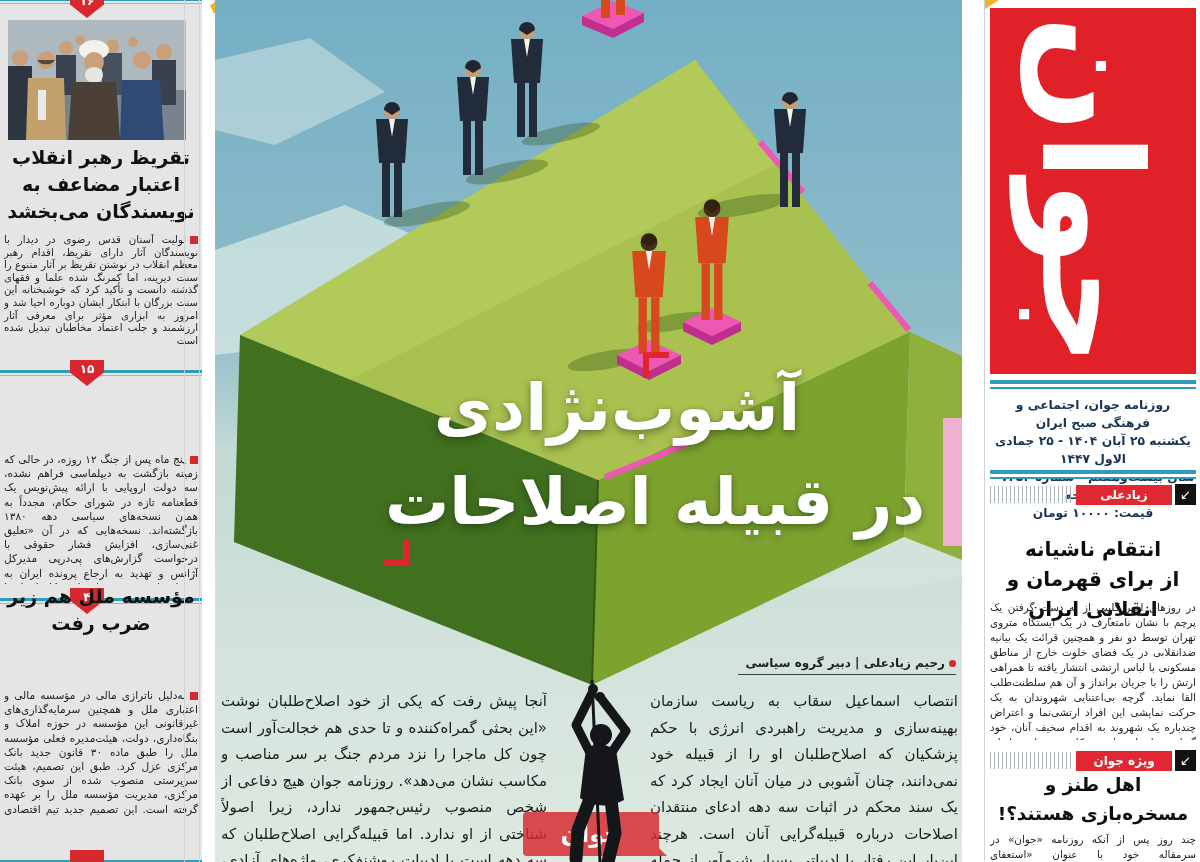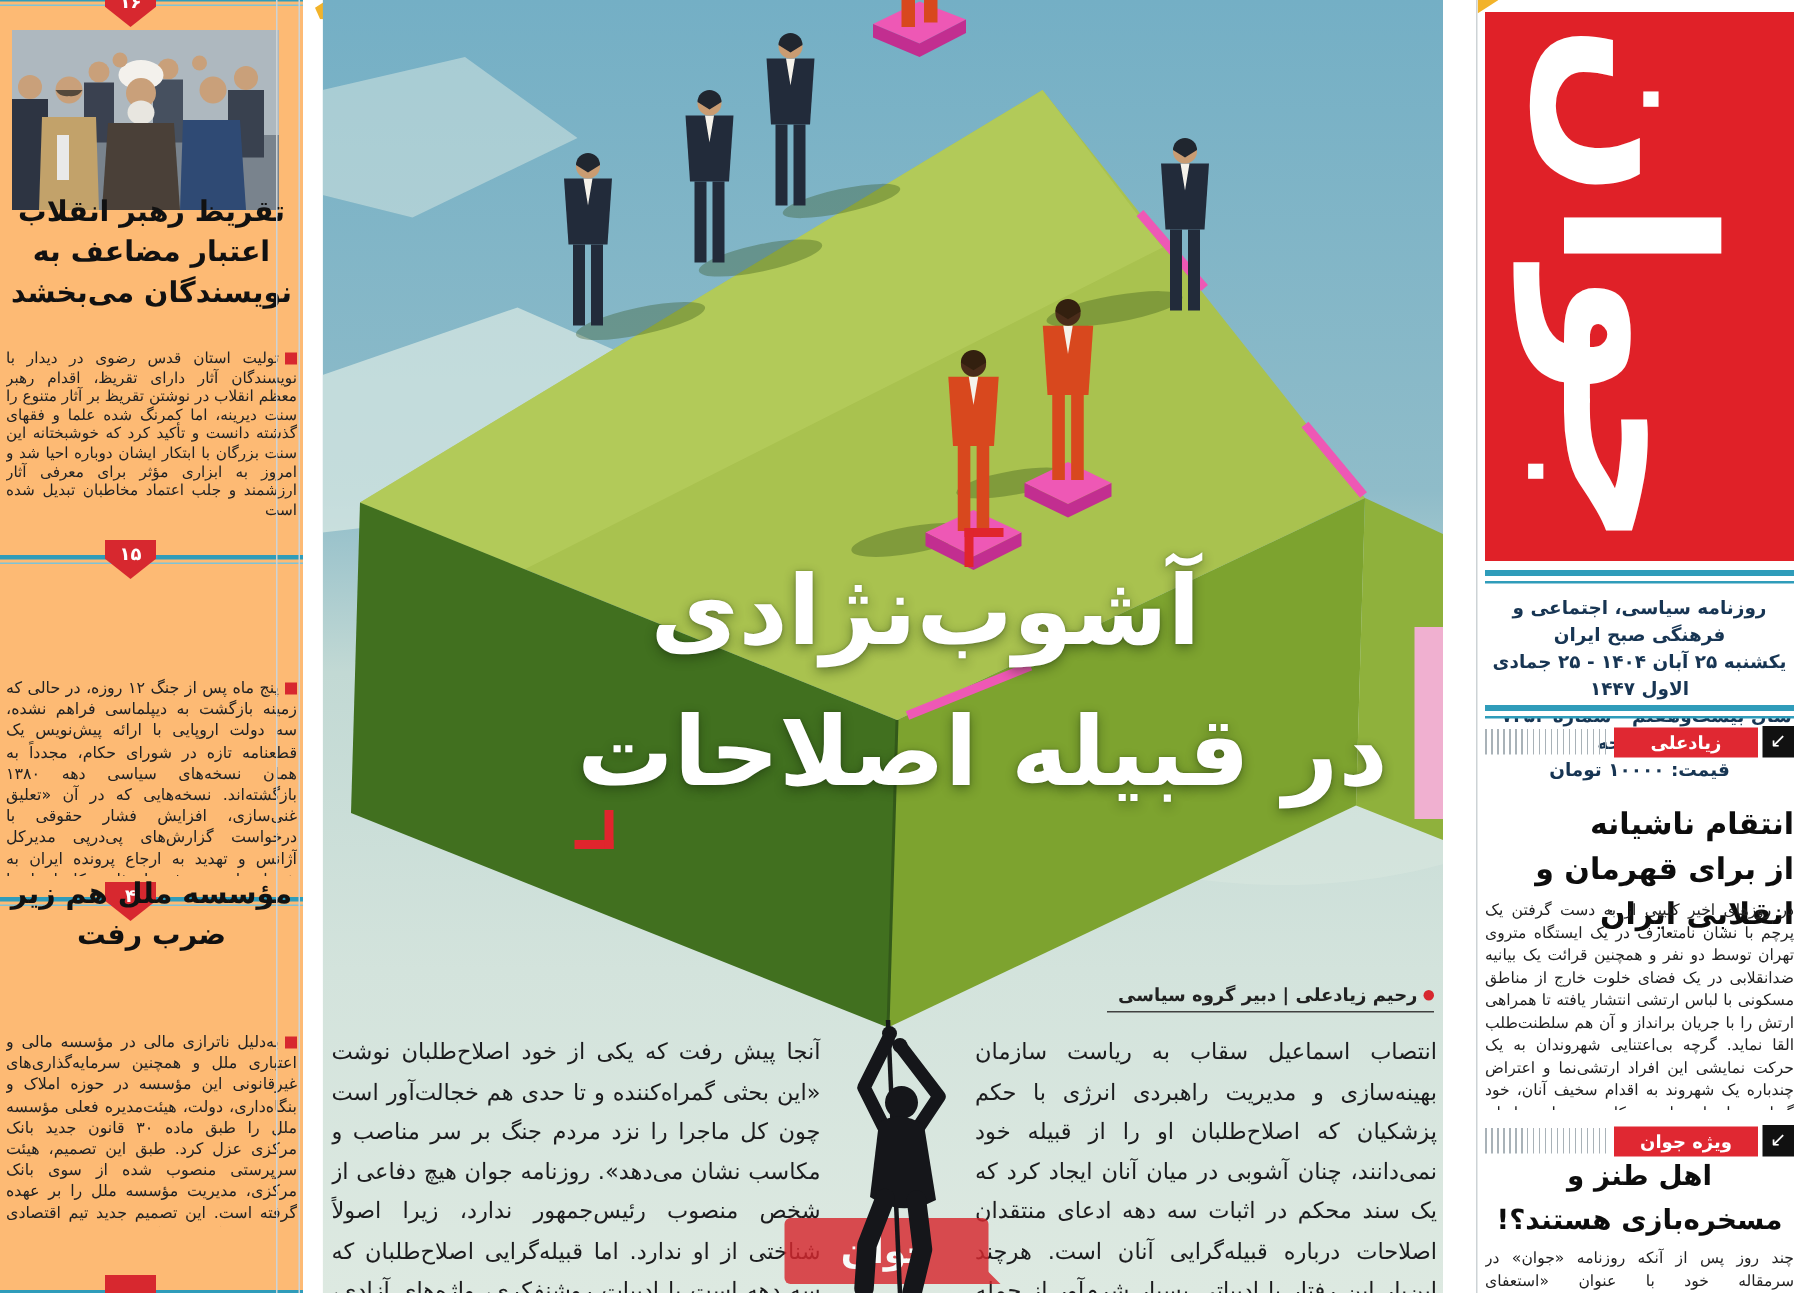--- a/index.html
+++ b/index.html
@@ -1,20 +1,20 @@
 <!DOCTYPE html>
 <html lang="fa" dir="rtl"><head>
 <meta charset="utf-8">
 <style>
   html,body{margin:0;padding:0;background:#ffffff;}
   .page{position:relative;width:1200px;height:862px;overflow:hidden;background:#fff;
         font-family:"DejaVu Sans",sans-serif;direction:rtl;}
   .vline{position:absolute;top:0;bottom:0;width:1px;background:#cdd3d6;}
   
-  .sidebar{position:absolute;left:0;top:0;width:202px;height:862px;background:#fdba74;}
+  .sidebar{position:absolute;left:0;top:0;width:202px;height:862px;background:#e5e5e5;}
   .divider{position:absolute;left:0;width:202px;height:26px;}
   .divider .dline{position:absolute;top:10px;left:0;right:0;height:3px;background:#2f9cba;}
   .divider .dline::after{content:"";position:absolute;left:0;right:0;top:5px;height:1px;background:#7fc3d6;}
   .diamond{position:absolute;left:70px;top:0;width:34px;height:26px;background:#d7282f;
            clip-path:polygon(0 0,100% 0,100% 48%,50% 100%,0 48%);
            color:#fff;font-size:12px;font-weight:bold;text-align:center;line-height:18px;}
   .brief-title{position:absolute;left:0;width:202px;margin:0;text-align:center;
                font-size:19px;line-height:27px;font-weight:bold;color:#111;}
   .brief-body{position:absolute;left:4px;width:194px;margin:0;text-align:justify;
               font-size:10.6px;line-height:14.2px;color:#222;overflow:hidden;}
@@ -50,21 +50,21 @@
         font-size:12.3px;line-height:18px;font-weight:bold;color:#173553;}
   .badge-row{position:absolute;left:0;width:206px;height:21px;display:flex;align-items:center;}
   .arrow-sq{width:21px;height:21px;background:#111;color:#fff;font-size:13px;line-height:21px;
             text-align:center;flex:0 0 auto;}
   .red-badge{width:96px;height:20px;background:#e02832;color:#fff;font-size:12px;font-weight:bold;
              text-align:center;line-height:20px;margin-right:3px;flex:0 0 auto;}
   .stripes{flex:1 1 auto;height:17px;margin-right:4px;
            background:repeating-linear-gradient(90deg,#a9b2b8 0 1px,transparent 1px 4px);}
   .author{position:absolute;left:0;top:506px;width:206px;text-align:center;font-size:12.5px;font-weight:bold;
           color:#222;border-bottom:1px solid #999;padding-bottom:7px;}
-  .ed-title{position:absolute;left:0;top:534px;width:206px;margin:0;text-align:right;
+  .ed-title{position:absolute;left:0;top:534px;width:206px;margin:0;text-align:center;
             font-size:20px;line-height:30px;font-weight:bold;color:#0d0d0d;}
   .ed-body{position:absolute;left:0;top:600px;width:206px;margin:0;text-align:justify;
            font-size:10.4px;line-height:15px;color:#222;overflow:hidden;max-height:140px;}
   .sp-title{position:absolute;left:0;top:770px;width:206px;margin:0;text-align:center;
             font-size:18.5px;line-height:29px;font-weight:bold;color:#0d0d0d;}
   .sp-body{position:absolute;left:0;top:832px;width:206px;margin:0;text-align:justify;
            font-size:10.4px;line-height:15px;color:#222;overflow:hidden;max-height:30px;}
   .ymark{position:absolute;background:#f2b32a;}
   .y1{left:210px;top:0;width:16px;height:13px;clip-path:polygon(50% 0,100% 40%,78% 100%,22% 100%,0 40%);}
   .y2{left:985px;top:0;width:14px;height:9px;clip-path:polygon(0 0,100% 0,0 100%);}
@@ -101,21 +101,21 @@
           <path d="M38,36 a9 9 0 0 1 9,4 l-18,0 a9 9 0 0 1 9,-4z" fill="#55493c" transform="rotate(180 38 40)"></path>
         <path d="M20,58 L56,58 L58,120 L18,120 Z" fill="#c2a26a"></path>
         <circle cx="134" cy="40" r="9" fill="#c9a07a"></circle>
         <path d="M114,60 L152,60 L156,120 L112,120 Z" fill="#2f4a74"></path>
         <rect x="30" y="70" width="8" height="30" fill="#e9e9e9"></rect>
         <circle cx="125" cy="22" r="5" fill="#c9a07a"></circle>
           <circle cx="72" cy="20" r="5" fill="#c9a07a"></circle>
       </svg>
     </div>
 
-    <h2 class="brief-title" style="top:128px">تقریظ رهبر انقلاب اعتبار مضاعف به نویسندگان می‌بخشد</h2>
+    <h2 class="brief-title" style="top:144px">تقریظ رهبر انقلاب اعتبار مضاعف به نویسندگان می‌بخشد</h2>
     <p class="brief-body" style="top:234px;max-height:112px;line-height:12.6px;font-size:10.2px">
       <span class="sq-bullet"></span><span>تولیت آستان قدس رضوی در دیدار با نویسندگان آثار دارای تقریظ، اقدام رهبر معظم انقلاب در نوشتن تقریظ بر آثار متنوع را سنت دیرینه، اما کمرنگ شده علما و فقهای گذشته دانست و تأکید کرد که خوشبختانه این سنت بزرگان با ابتکار ایشان دوباره احیا شد و امروز به ابزاری مؤثر برای معرفی آثار ارزشمند و جلب اعتماد مخاطبان تبدیل شده است</span>
     </p>
 
     <div class="divider" style="top:360px">
       <span class="dline"></span>
       <span class="diamond">۱۵</span>
     </div>
 
     <p class="brief-body" style="top:452px;max-height:132px">
@@ -251,21 +251,21 @@
 
     <div class="logo-box">
       <svg width="206" height="366" viewBox="0 0 206 366">
         <text transform="translate(100,183) rotate(90)" x="0" y="0" text-anchor="middle" dominant-baseline="central" font-size="138" font-weight="bold" fill="#ffffff" font-family="DejaVu Sans, sans-serif">جوان</text>
       </svg>
     </div>
 
     <div class="rule" style="top:380px"></div>
 
     <div class="info">
-      <div>روزنامه سیاسی، اجتماعی و فرهنگی صبح ایران</div>
+      <div>روزنامه جوان، اجتماعی و فرهنگی صبح ایران</div>
       <div>یکشنبه ۲۵ آبان ۱۴۰۴ - ۲۵ جمادی الاول ۱۴۴۷</div>
       <div>سال بیست‌وهفتم - شماره ۷۴۵۲ - ۱۶ صفحه</div>
       <div>قیمت: ۱۰۰۰۰ تومان</div>
     </div>
 
     <div class="rule" style="top:470px"></div>
 
     <div class="badge-row" style="top:484px">
       <div class="arrow-sq"><span>↙</span></div>
       <div class="red-badge">زیادعلی</div>

